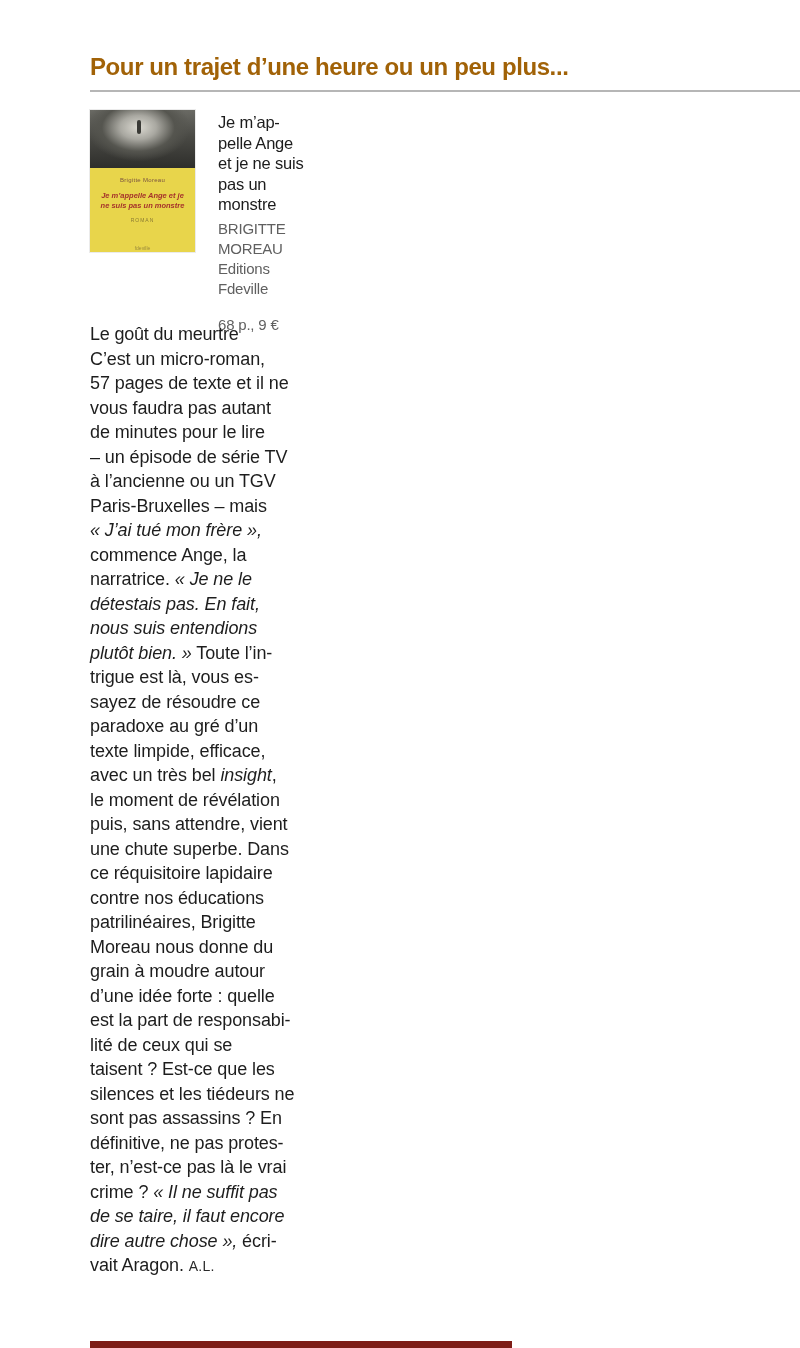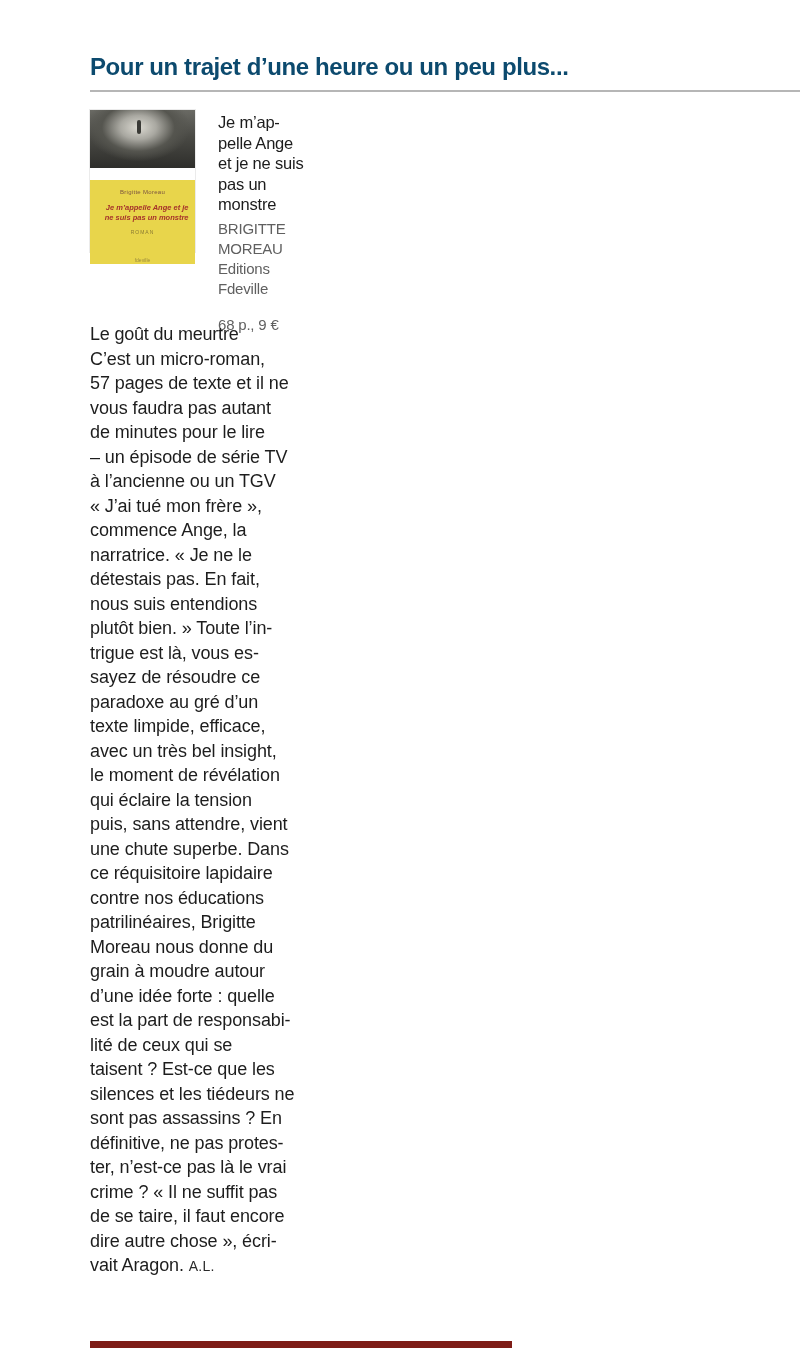--- a/index.html
+++ b/index.html
@@ -7,21 +7,21 @@
     width:800px;height:1348px;position:relative;overflow:hidden;
     background:#ffffff;
     font-family:"Liberation Sans",sans-serif;
     -webkit-font-smoothing:antialiased;
   }
   .canvas{position:absolute;inset:0;}
 
   
   .section-header{position:absolute;left:90px;top:52px;width:710px;}
   .section-title{
-    color:#0c4a6e;font-size:24px;font-weight:bold;letter-spacing:-0.4px;
+    color:#a16207;font-size:24px;font-weight:bold;letter-spacing:-0.4px;
     line-height:1.25;padding-bottom:8px;
   }
   .section-rule{width:710px;height:2px;background:#b6b6b6;}
 
   
   .book-row{position:absolute;left:90px;top:110px;display:flex;}
   .book-cover{
     width:105px;height:142px;flex:0 0 auto;position:relative;
     box-shadow:0 0 0 1px rgba(0,0,0,0.08);
   }
@@ -30,22 +30,22 @@
     background:
       radial-gradient(ellipse 52px 34px at 46% 30%, #dcdad2 0%, #a9a8a1 35%, #55554f 70%, rgba(40,40,38,0) 100%),
       linear-gradient(180deg,#6a6a64 0%, #4a4a45 45%, #2e2e2b 100%);
   }
   .cover-figure{
     position:absolute;left:47px;top:10px;width:4px;height:14px;
     background:#3a3a36;border-radius:2px;
   }
   .cover-bottom{
     width:105px;height:84px;background:#e8d54b;
-    display:flex;flex-direction:column;align-items:center;text-align:right;
-    padding-top:9px;box-sizing:border-box;margin-top:12px;
+    display:flex;flex-direction:column;align-items:center;text-align:center;
+    padding-top:9px;box-sizing:border-box;
   }
   .cover-author{font-size:6px;color:#7a5340;letter-spacing:0.3px;}
   .cover-title{
     margin-top:8px;font-size:7.5px;line-height:1.35;font-weight:bold;
     color:#a5322b;font-style:italic;width:92px;
   }
   .cover-genre{margin-top:6px;font-size:5px;color:#8b7b33;letter-spacing:1px;text-transform:uppercase;}
   .cover-mark{margin-top:22px;font-size:5px;color:#9c8c3d;}
 
   
@@ -58,21 +58,21 @@
     margin-top:4px;font-size:15px;color:#606060;line-height:20px;letter-spacing:-0.2px;
   }
   .book-meta .price{margin-top:16px;}
 
   
   .review{
     position:absolute;left:90px;top:322px;width:260px;
     font-size:18px;line-height:24.5px;color:#1d1d1d;letter-spacing:-0.1px;
   }
   .review .line{white-space:nowrap;}
-  .review .it{}
+  .review .it{font-style:italic;}
   .review .bd{font-weight:normal;letter-spacing:-0.2px;}
   .review .sig{font-size:14px;color:#2a2a2a;letter-spacing:0.2px;}
 
   
   .footer-bar{position:absolute;left:90px;bottom:0;width:422px;height:7px;background:#7e1c16;}
 </style>
 </head>
 <body>
 
 <div class="canvas">
@@ -118,33 +118,33 @@
   </div>
 
   <div class="review">
       <div class="line"><span class="bd">Le goût du meurtre</span></div>
       <div class="line"><span>C’est un micro-roman,</span></div>
       <div class="line"><span>57 pages de texte et il ne</span></div>
       <div class="line"><span>vous faudra pas autant</span></div>
       <div class="line"><span>de minutes pour le lire</span></div>
       <div class="line"><span>– un épisode de série TV</span></div>
       <div class="line"><span>à l’ancienne ou un TGV</span></div>
+      <div class="line"><span>Paris-Bruxelles – mais</span></div>
       <div class="line"><span class="it">« J’ai tué mon frère »,</span></div>
       <div class="line"><span>commence Ange, la</span></div>
       <div class="line"><span>narratrice. </span><span class="it">« Je ne le</span></div>
       <div class="line"><span class="it">détestais pas. En fait,</span></div>
       <div class="line"><span class="it">nous suis entendions</span></div>
       <div class="line"><span class="it">plutôt bien. »</span><span> Toute l’in-</span></div>
       <div class="line"><span>trigue est là, vous es-</span></div>
       <div class="line"><span>sayez de résoudre ce</span></div>
       <div class="line"><span>paradoxe au gré d’un</span></div>
       <div class="line"><span>texte limpide, efficace,</span></div>
       <div class="line"><span>avec un très bel </span><span class="it">insight</span><span>,</span></div>
       <div class="line"><span>le moment de révélation</span></div>
-      <div class="line"><span>qui éclaire la tension</span></div>
       <div class="line"><span>puis, sans attendre, vient</span></div>
       <div class="line"><span>une chute superbe. Dans</span></div>
       <div class="line"><span>ce réquisitoire lapidaire</span></div>
       <div class="line"><span>contre nos éducations</span></div>
       <div class="line"><span>patrilinéaires, Brigitte</span></div>
       <div class="line"><span>Moreau nous donne du</span></div>
       <div class="line"><span>grain à moudre autour</span></div>
       <div class="line"><span>d’une idée forte : quelle</span></div>
       <div class="line"><span>est la part de responsabi-</span></div>
       <div class="line"><span>lité de ceux qui se</span></div>

